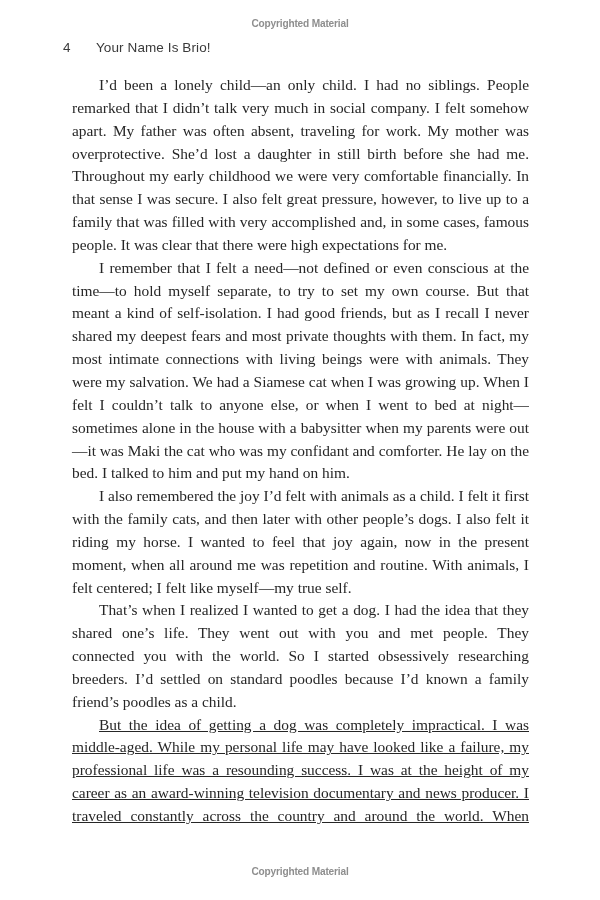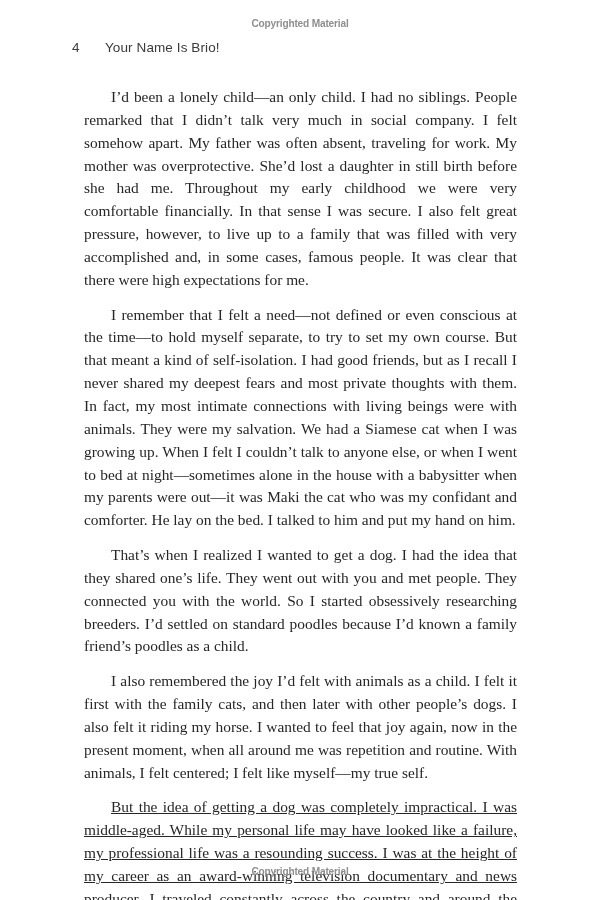--- a/index.html
+++ b/index.html
@@ -40,21 +40,21 @@
     white-space: nowrap;
     user-select: none;
   }
   .watermark-top { top: 17px; }
   .watermark-bottom { top: 865px; }
 
   
   .running-head {
     position: absolute;
     top: 40px;
-    left: 72px;
+    left: 63px;
     width: 456px;
     height: 20px;
     font-family: "Liberation Sans", "DejaVu Sans", sans-serif;
     font-size: 13.5px;
     font-weight: 400;
     color: #3a3a3a;
     white-space: nowrap;
   }
   .running-head .folio {
     display: inline-block;
@@ -75,21 +75,21 @@
     width: 457px;
     font-size: 15.4px;
     line-height: 22.85px;
     color: #262626;
     text-align: justify;
     text-justify: inter-word;
     hyphens: none;
     -webkit-hyphens: none;
   }
   .bodytext p {
-    margin: 12px;
+    margin: 0;
     text-indent: 27px;
     text-align: justify;
   }
   .bodytext p:last-child {
     text-align-last: justify;
     text-decoration: underline;
   }
   
   .bodytext p { text-align-last: left; }
 </style>
@@ -100,20 +100,20 @@
 
   <div class="watermark watermark-top">Copyrighted Material</div>
 
   <div class="running-head">
     <span class="folio">4</span><span class="title">Your Name Is Brio!</span>
   </div>
 
   <div class="bodytext">
     <p>I’d been a lonely child—an only child. I had no siblings. People remarked that I didn’t talk very much in social company. I felt somehow apart. My father was often absent, traveling for work. My mother was overprotective. She’d lost a daughter in still birth before she had me. Throughout my early childhood we were very comfortable financially. In that sense I was secure. I also felt great pressure, however, to live up to a family that was filled with very accomplished and, in some cases, famous people. It was clear that there were high expectations for me.</p>
     <p>I remember that I felt a need—not defined or even conscious at the time—to hold myself separate, to try to set my own course. But that meant a kind of self-isolation. I had good friends, but as I recall I never shared my deepest fears and most private thoughts with them. In fact, my most intimate connections with living beings were with animals. They were my salvation. We had a Siamese cat when I was growing up. When I felt I couldn’t talk to anyone else, or when I went to bed at night—sometimes alone in the house with a babysitter when my parents were out—it was Maki the cat who was my confidant and comforter. He lay on the bed. I talked to him and put my hand on him.</p>
+    <p>I also remembered the joy I’d felt with animals as a child. I felt it first with the family cats, and then later with other people’s dogs. I also felt it riding my horse. I wanted to feel that joy again, now in the present moment, when all around me was repetition and routine. With animals, I felt centered; I felt like myself—my true self.</p>
     <p>That’s when I realized I wanted to get a dog. I had the idea that they shared one’s life. They went out with you and met people. They connected you with the world. So I started obsessively researching breeders. I’d settled on standard poodles because I’d known a family friend’s poodles as a child.</p>
-    <p>I also remembered the joy I’d felt with animals as a child. I felt it first with the family cats, and then later with other people’s dogs. I also felt it riding my horse. I wanted to feel that joy again, now in the present moment, when all around me was repetition and routine. With animals, I felt centered; I felt like myself—my true self.</p>
     <p>But the idea of getting a dog was completely impractical. I was middle-aged. While my personal life may have looked like a failure, my professional life was a resounding success. I was at the height of my career as an award-winning television documentary and news producer. I traveled constantly across the country and around the world. When</p>
   </div>
 
   <div class="watermark watermark-bottom">Copyrighted Material</div>
 
 </div>
 
 </body></html>

